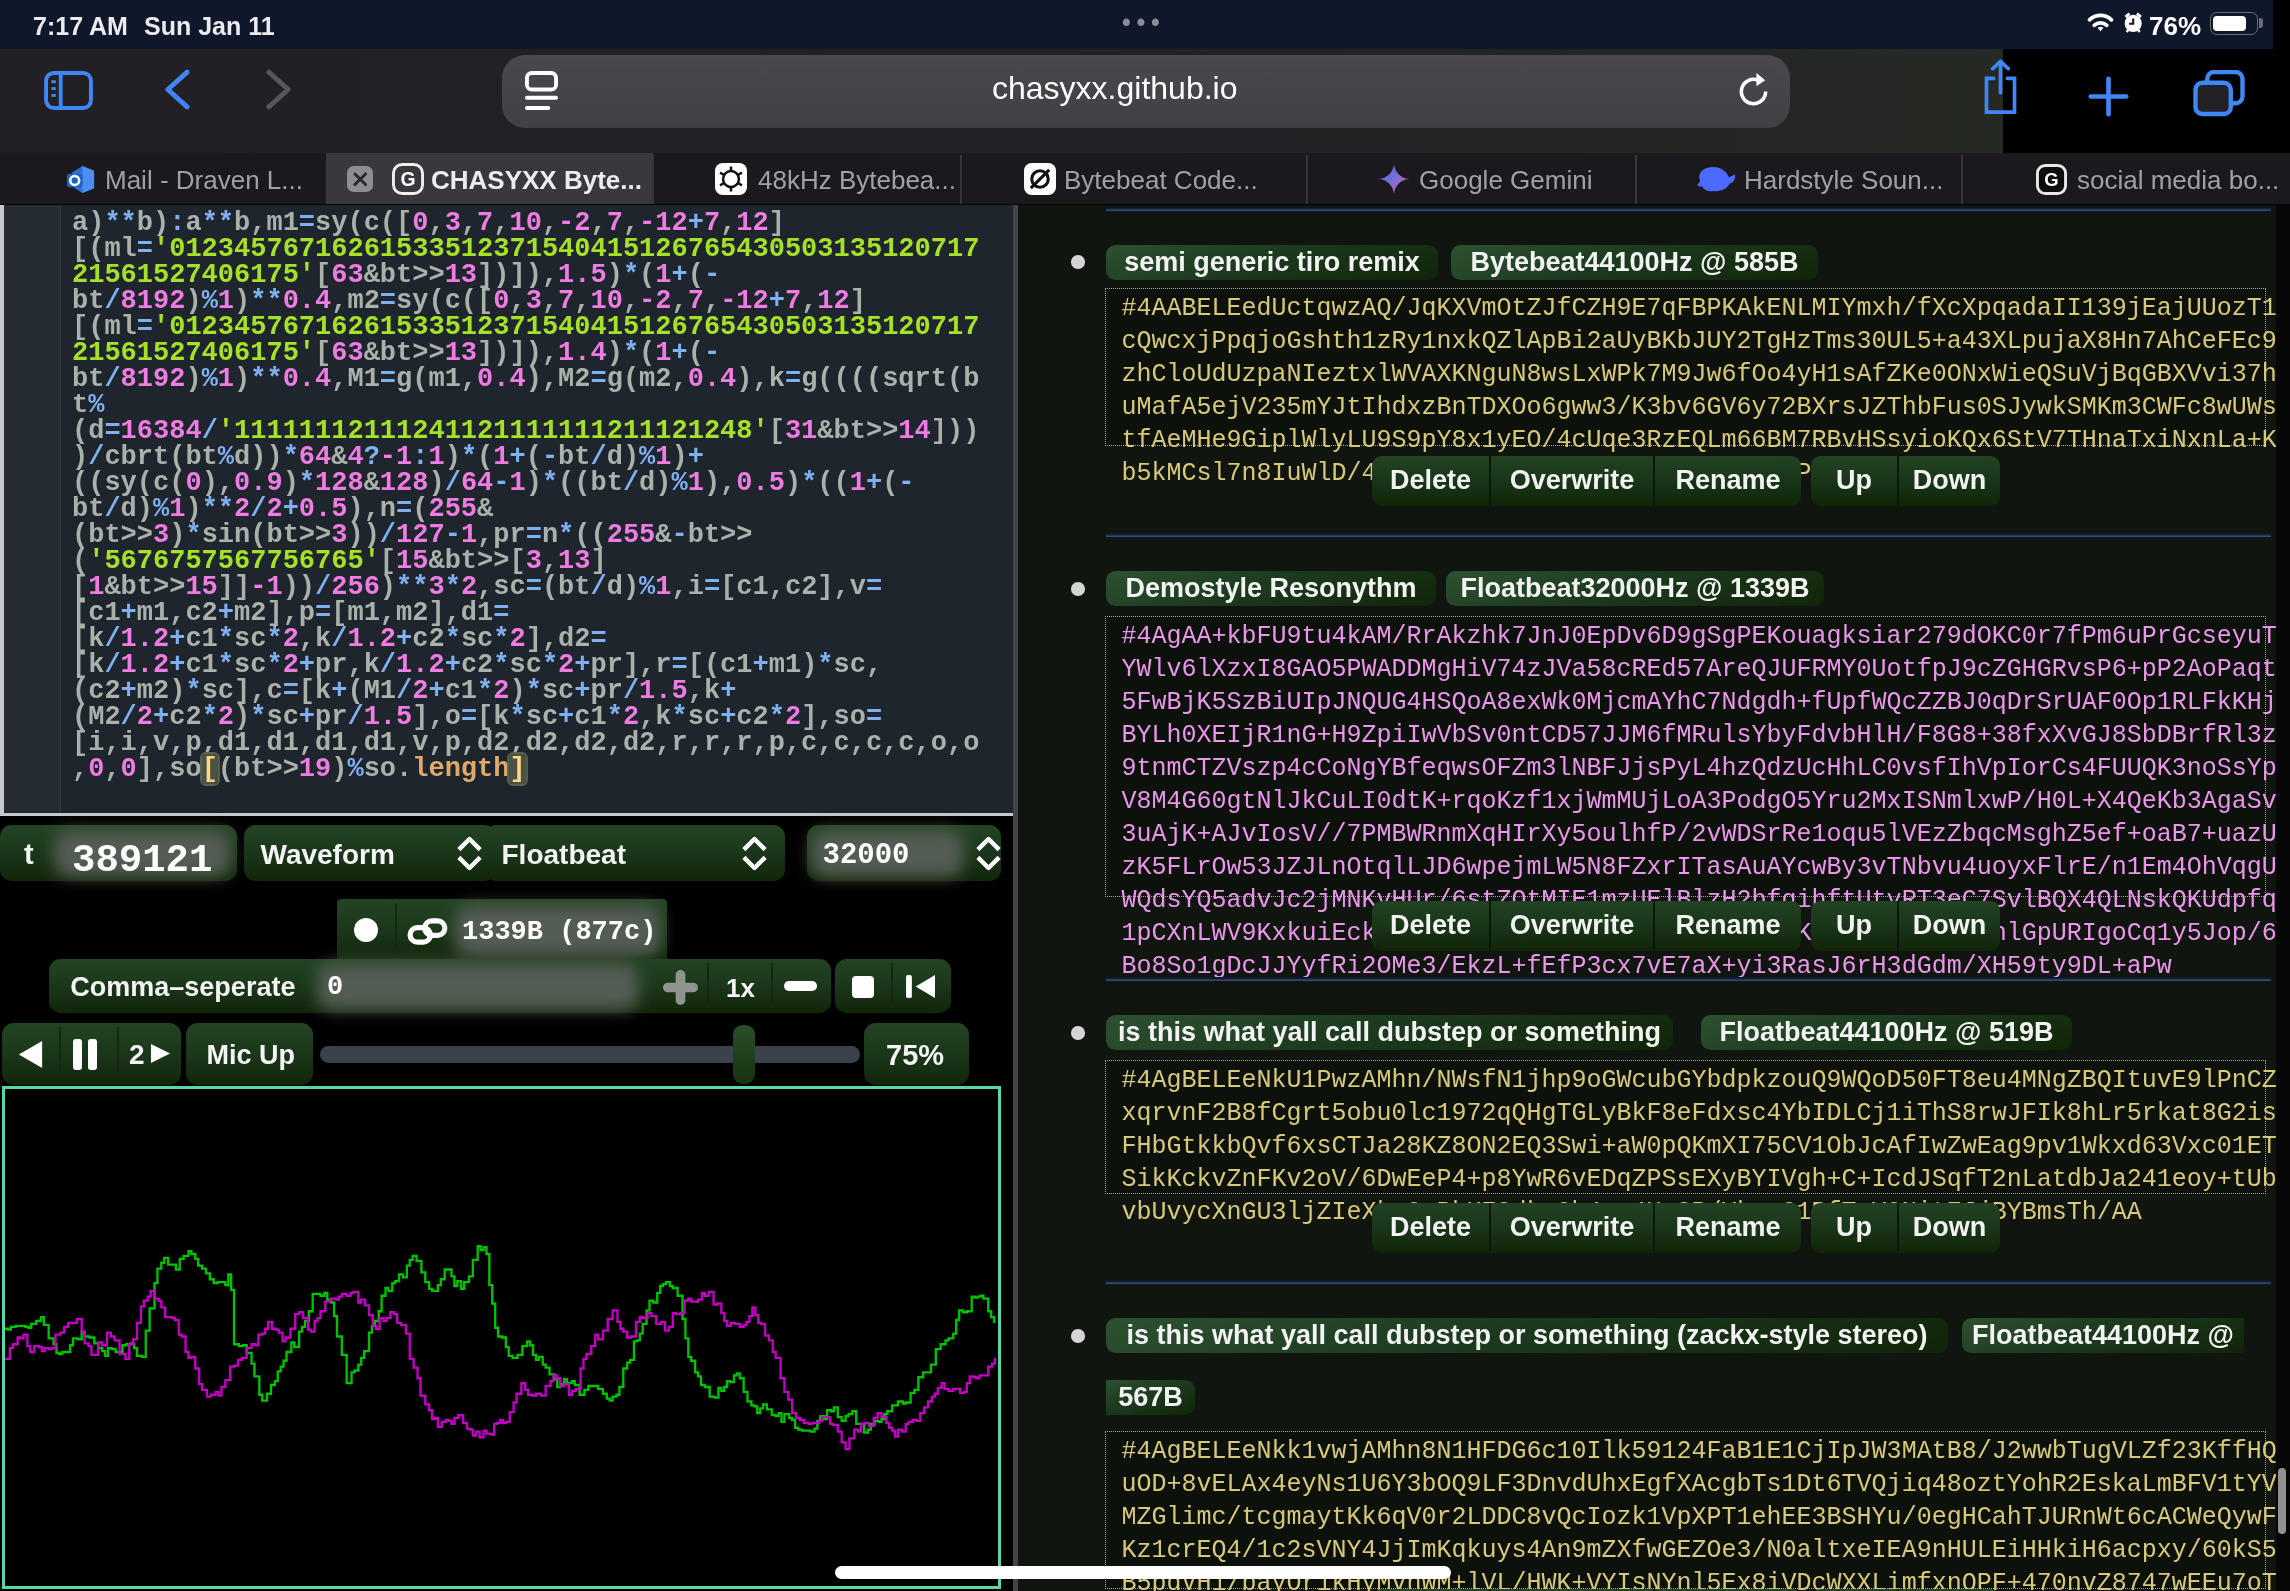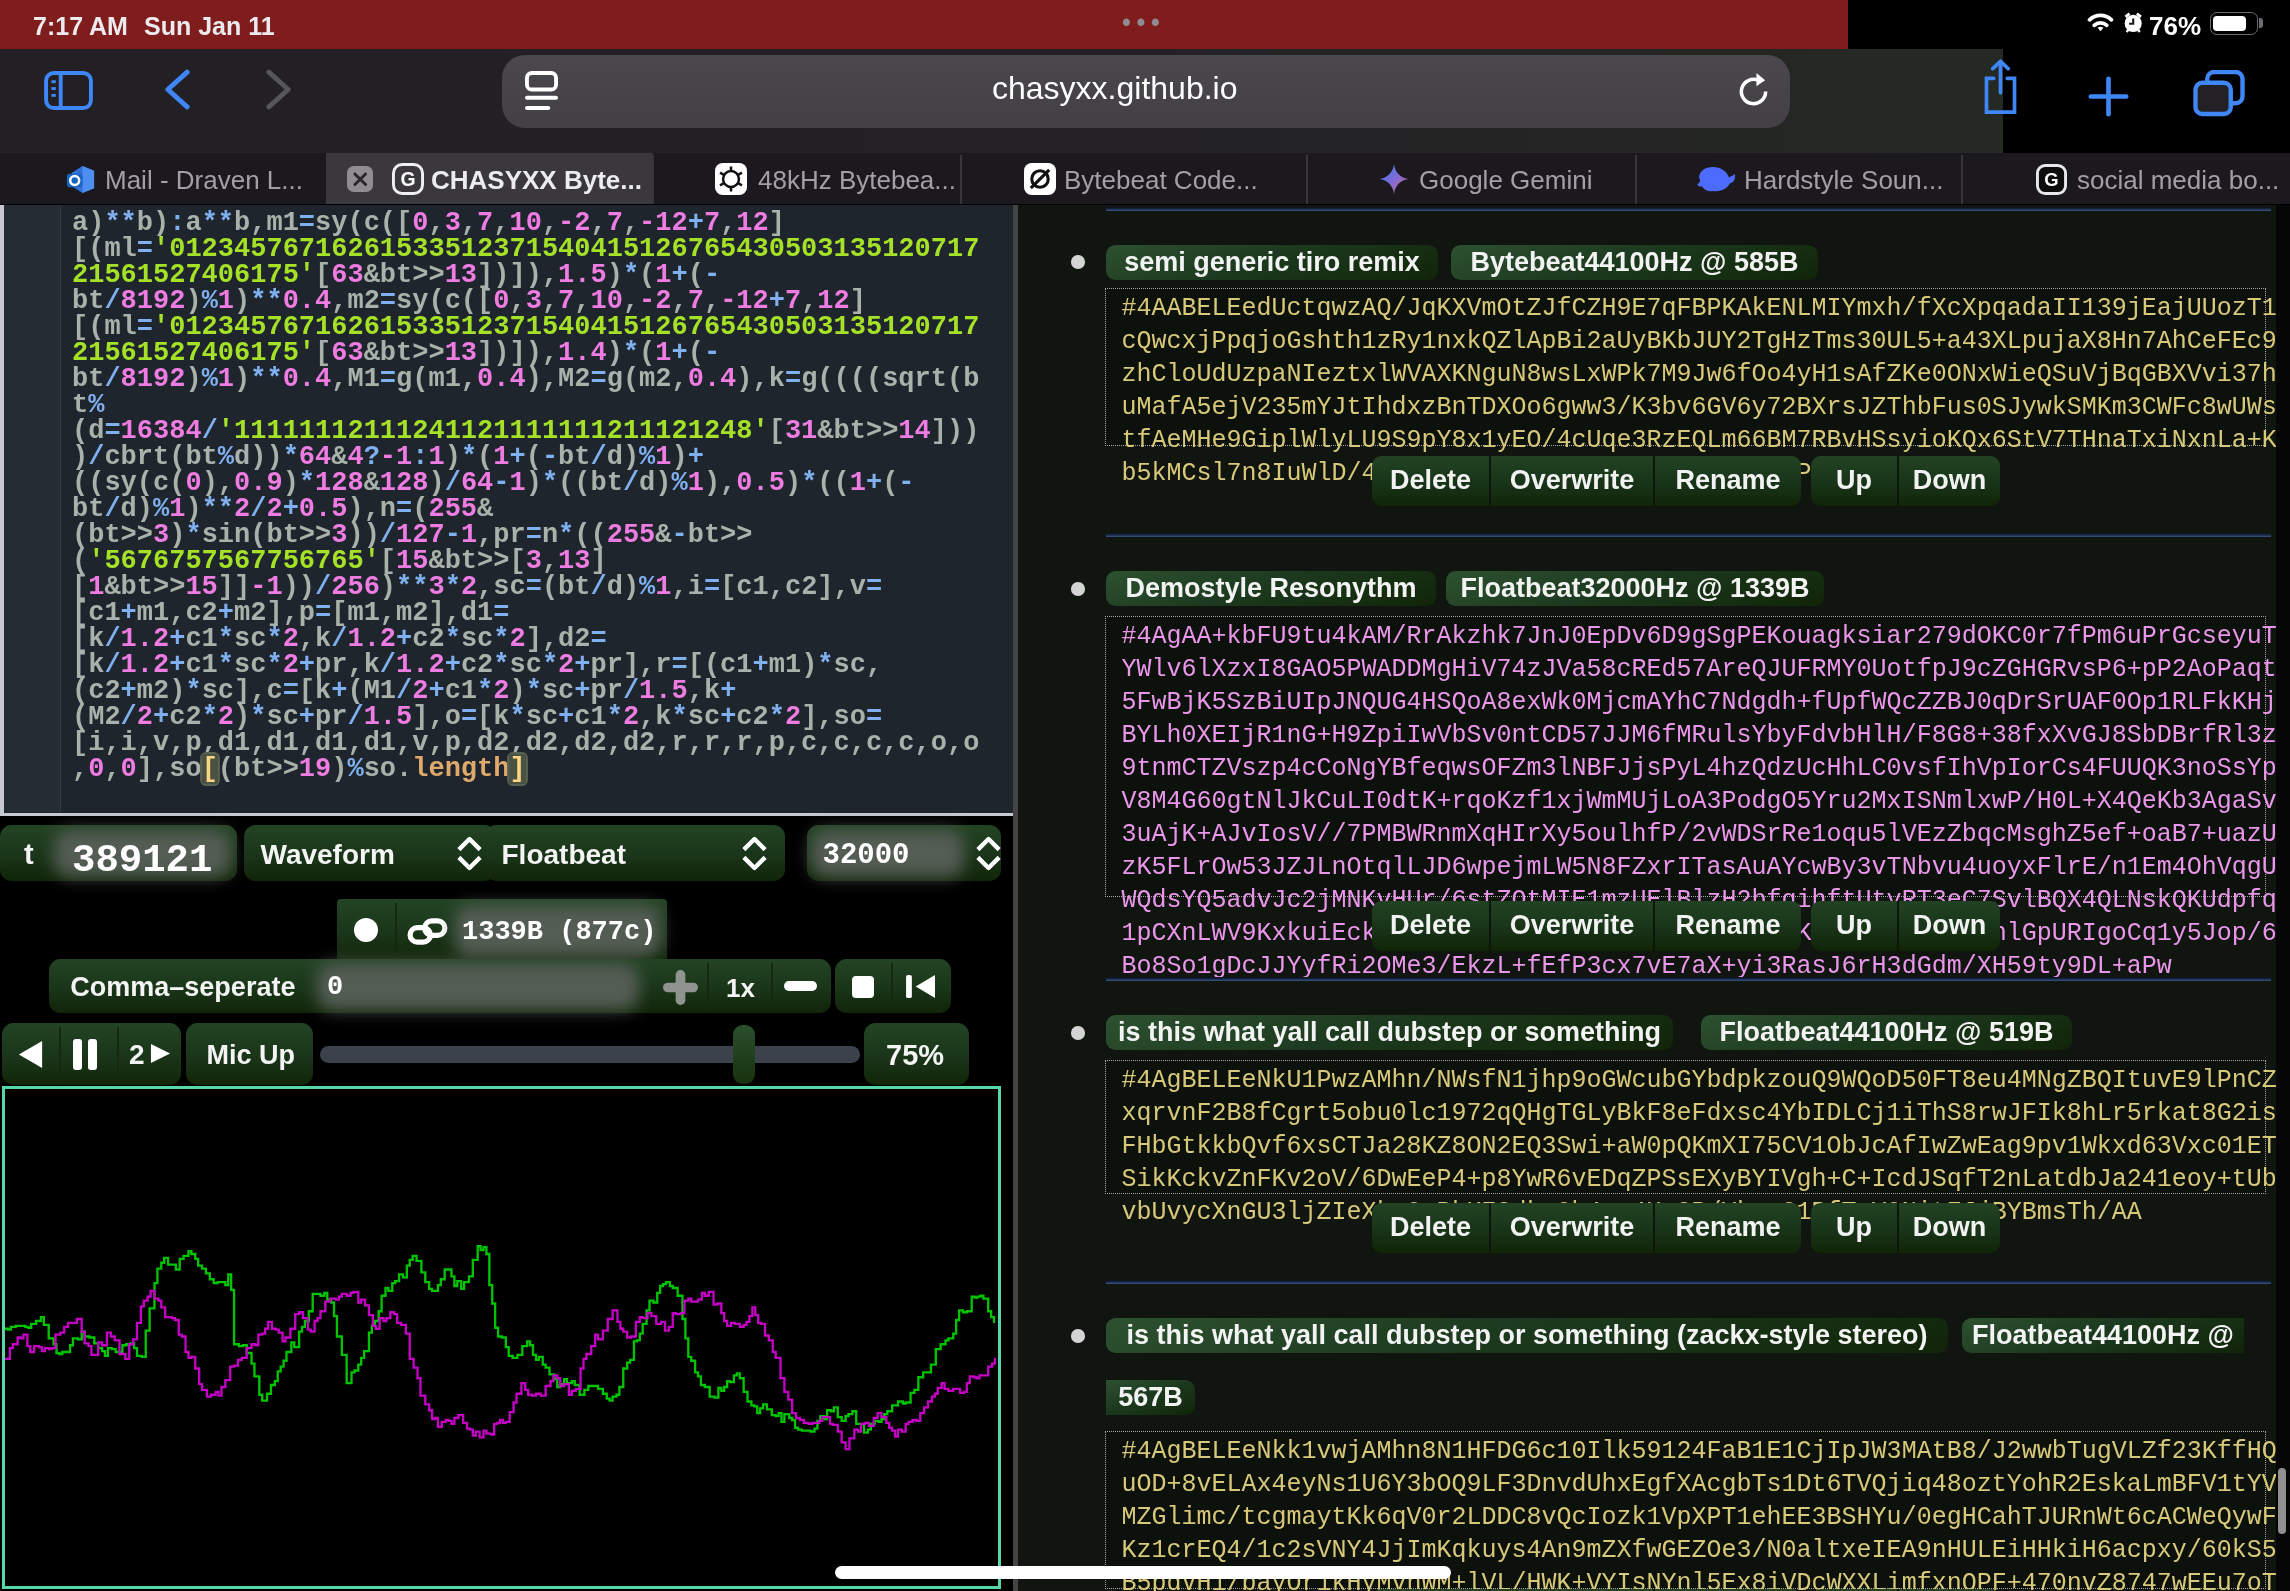--- a/index.html
+++ b/index.html
@@ -1,17 +1,17 @@
 <!DOCTYPE html>
 <html><head><meta charset="utf-8">
 <style>
 *{margin:0;padding:0;box-sizing:border-box}
 html,body{width:2290px;height:1591px;overflow:hidden;background:#000;font-family:"Liberation Sans",sans-serif}
 .abs{position:absolute}
-#statusbar{position:absolute;left:0;top:0;width:1848px;height:49px;background:#7f1d1d;color:#eceaee}
+#statusbar{position:absolute;left:0;top:0;width:2273px;height:49px;background:#0f172a;color:#eceaee}
 #toolbar{position:absolute;left:0;top:49px;width:2003px;height:105px;background:linear-gradient(90deg,#222025 0%,#232126 58%,#252923 100%)}
 #tabbar{position:absolute;left:0;top:153px;width:2290px;height:51px;background:#1b191e}
 .tab{position:absolute;color:#a2a0a6;font-size:26px;white-space:nowrap}
 .tabsep{position:absolute;top:1.9px;width:1.9px;height:49px;background:#38353b}
 #activetab{position:absolute;left:326px;top:0;width:327px;height:51px;background:#3a373d}
 .sbtx{position:absolute;top:11.6px;font-size:25px;font-weight:bold;letter-spacing:0}
 
 #editor{position:absolute;left:0;top:205px;width:1136px;height:611px;background:#1f252d;border-left:4.9px solid #c6cad0;border-right:3.9px solid #c6cad0;border-bottom:3.9px solid #c6cad0}
 #gutter{position:absolute;left:0;top:0;width:57px;height:607px;background:#262c34;border-right:1.9px solid #333a42}
 #code{position:absolute;left:68px;top:-21.3px;width:922px;font-family:"Liberation Mono",monospace;font-weight:bold;font-size:27px;line-height:26px;color:#a9b1ab;white-space:pre}

